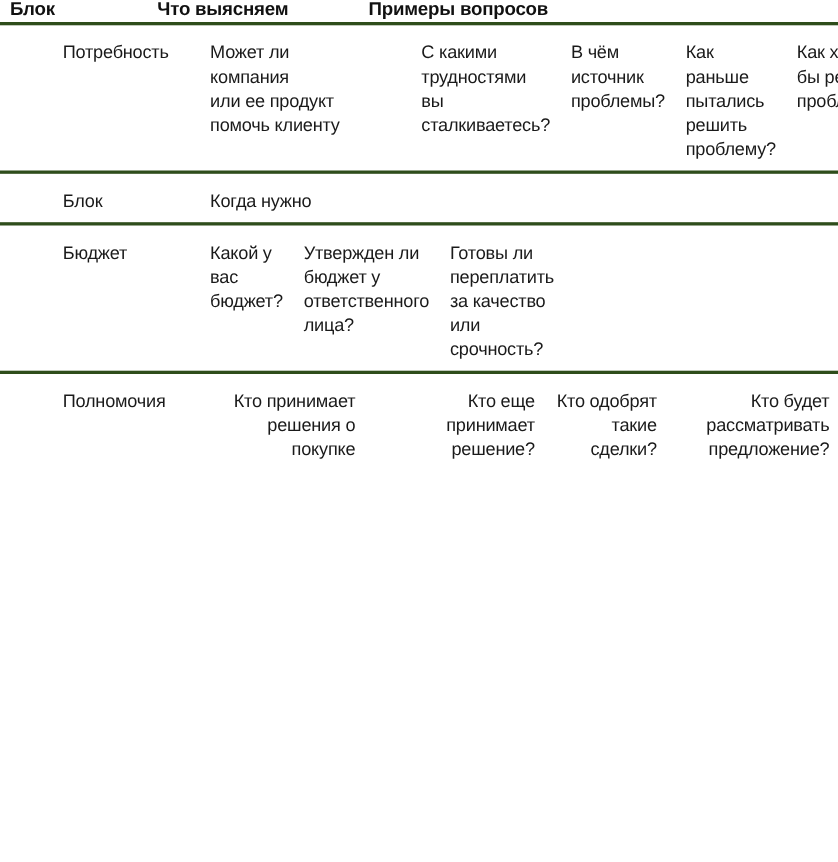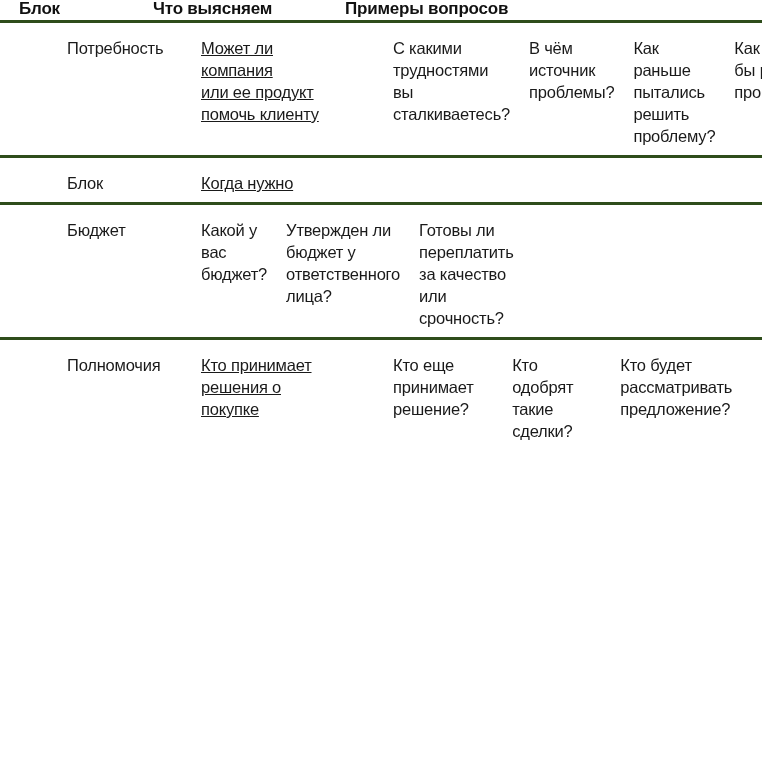--- a/index.html
+++ b/index.html
@@ -15,54 +15,54 @@
     color: #1a1a1a;
     letter-spacing: -0.2px;
   }
   .qual-table {
     width: 762px;
   }
   .hdr-row, .t-row {
     display: grid;
     grid-template-columns: 134px 192px 1fr;
     box-sizing: border-box;
-    padding-left: 19px;
+    padding-left: 9px;
     padding-right: 8px;
   }
   .hdr-row {
     padding-top: 0;
     padding-bottom: 2px;
     border-bottom: 3px solid var(--divider, #2e4d1b);
   }
   .hdr-cell {
     font-weight: 700;
     font-size: 17px;
     line-height: 18px;
     color: #111111;
   }
   .t-row {
     padding-top: 14px;
     padding-bottom: 8px;
     border-bottom: 3px solid var(--divider, #2e4d1b);
   }
   .t-row:last-child {
     border-bottom: none;
+    text-align: right;
   }
   .cell {
     font-size: 16.5px;
     line-height: 22px;
     margin-left: 48px;
   }
   .block-cell {
     padding-right: 10px;
   }
   .what-cell {
     padding-right: 12px;
     white-space: pre-line;
-    text-decoration: underline;
   }
   .questions-cell {
     display: flex;
     flex-direction: row;
     gap: 19px;
   }
   .question {
     margin: 0;
     white-space: pre-line;
   }

